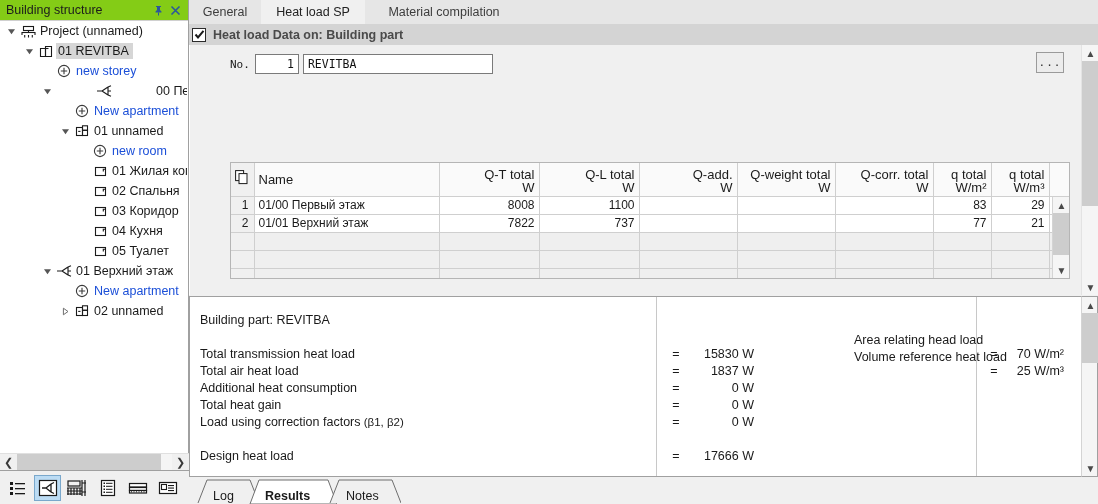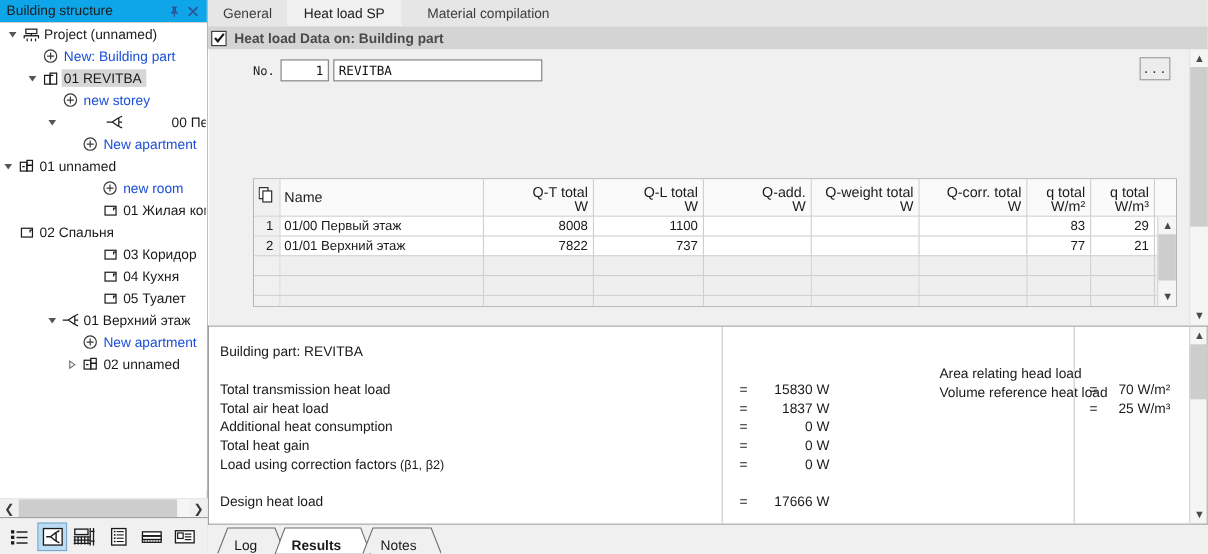--- a/index.html
+++ b/index.html
@@ -14,21 +14,21 @@
   }
   #app { position: relative; width: 1098px; height: 504px; background:#f0f0f0; }
 
   
   #left-panel {
     position: absolute; left:0; top:0; width:189px; height:504px;
     background:#ffffff;
     border-right:1px solid #a0a0a0;
   }
   #left-title {
-    height:21px; background:#0ea5e9;
+    height:21px; background:#84cc16;
     display:flex; align-items:center;
     padding-left:6px; padding-right:4px;
     font-size:12.5px; color:#1c1c1c;
     border-bottom:1px solid #d0d0d0;
   }
   #left-title .ttl { flex:1; white-space:nowrap; overflow:hidden; }
   .titlebtn {
     width:17px; height:17px; display:flex; align-items:center; justify-content:center;
     color:#2b579a; font-size:12px; cursor:default;
   }
@@ -242,30 +242,20 @@
           </span>
           <span class="ticon">
             <svg class="svgicon" width="17" height="15" viewBox="0 0 17 15">
               <rect x="3.5" y="2.5" width="10" height="4" stroke="#1a1a1a" stroke-width="1.1" fill="none"></rect>
               <path d="M8.5 6.5v2M2 11V8.5h13V11M4.7 11v2.5M8.5 11v2.5M12.3 11v2.5" stroke="#1a1a1a" stroke-width="1.1" fill="none"></path>
               <path d="M2 8.5h13" stroke="#1a1a1a" stroke-width="1.1" fill="none"></path>
             </svg>
           </span>
           <span class="tlabel">Project (unnamed)</span>
         </div>
-        <div class="tnode" style="padding-left: 22px;">
-          <span class="twist"></span>
-          <span class="ticon">
-            <svg class="svgicon" width="14" height="14" viewBox="0 0 14 14">
-              <circle cx="7" cy="7" r="5.6" stroke="#3a3a3a" stroke-width="1.1" fill="none"></circle>
-              <path d="M7 3.8v6.4M3.8 7h6.4" stroke="#3a3a3a" stroke-width="1.1"></path>
-            </svg>
-          </span>
-          <span class="tlabel link">New: Building part</span>
-        </div>
         <div class="tnode sel" style="padding-left: 22px;">
           <span class="twist">
             <svg width="9" height="9" viewBox="0 0 9 9">
               <path d="M1 2.2h7L4.5 7.2z" fill="#565656"></path>
             </svg>
           </span>
           <span class="ticon">
             <svg class="svgicon" width="16" height="15" viewBox="0 0 16 15">
               <path d="M2.5 4.5h5v8h-5z" stroke="#1a1a1a" stroke-width="1.1" fill="none"></path>
               <path d="M7.5 2.5h6v10h-6z" stroke="#1a1a1a" stroke-width="1.1" fill="none"></path>
@@ -301,21 +291,21 @@
         <div class="tnode" style="padding-left: 58px;">
           <span class="twist"></span>
           <span class="ticon">
             <svg class="svgicon" width="14" height="14" viewBox="0 0 14 14">
               <circle cx="7" cy="7" r="5.6" stroke="#3a3a3a" stroke-width="1.1" fill="none"></circle>
               <path d="M7 3.8v6.4M3.8 7h6.4" stroke="#3a3a3a" stroke-width="1.1"></path>
             </svg>
           </span>
           <span class="tlabel link">New apartment</span>
         </div>
-        <div class="tnode" style="">
+        <div class="tnode" style="padding-left: 58px;">
           <span class="twist">
             <svg width="9" height="9" viewBox="0 0 9 9">
               <path d="M1 2.2h7L4.5 7.2z" fill="#565656"></path>
             </svg>
           </span>
           <span class="ticon">
             <svg class="svgicon" width="16" height="15" viewBox="0 0 16 15">
               <rect x="2.5" y="3.5" width="6" height="8" stroke="#1a1a1a" stroke-width="1.1" fill="none"></rect>
               <rect x="8.5" y="1.8" width="5" height="4.5" stroke="#1a1a1a" stroke-width="1.1" fill="none"></rect>
               <rect x="8.5" y="6.3" width="5" height="5.2" stroke="#1a1a1a" stroke-width="1.1" fill="none"></rect>
@@ -337,21 +327,21 @@
         <div class="tnode" style="padding-left: 76px;">
           <span class="twist"></span>
           <span class="ticon">
             <svg class="svgicon" width="15" height="13" viewBox="0 0 15 13">
               <rect x="2.5" y="2.5" width="10" height="8" stroke="#1a1a1a" stroke-width="1.1" fill="none"></rect>
               <path d="M12.5 4.2h-2.2v2.2" stroke="#1a1a1a" stroke-width="1.1" fill="none"></path>
             </svg>
           </span>
           <span class="tlabel">01 Жилая комната</span>
         </div>
-        <div class="tnode" style="">
+        <div class="tnode" style="padding-left: 76px;">
           <span class="twist"></span>
           <span class="ticon">
             <svg class="svgicon" width="15" height="13" viewBox="0 0 15 13">
               <rect x="2.5" y="2.5" width="10" height="8" stroke="#1a1a1a" stroke-width="1.1" fill="none"></rect>
               <path d="M12.5 4.2h-2.2v2.2" stroke="#1a1a1a" stroke-width="1.1" fill="none"></path>
             </svg>
           </span>
           <span class="tlabel">02 Спальня</span>
         </div>
         <div class="tnode" style="padding-left: 76px;">

